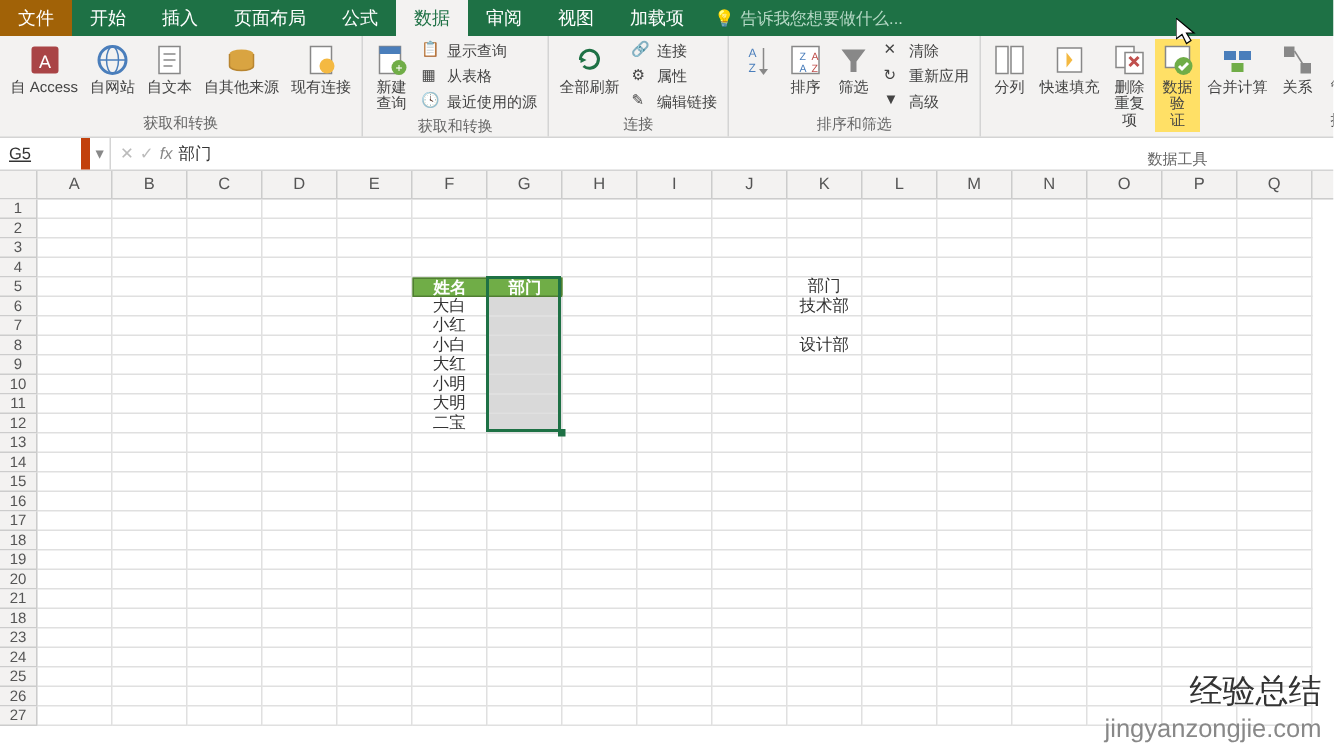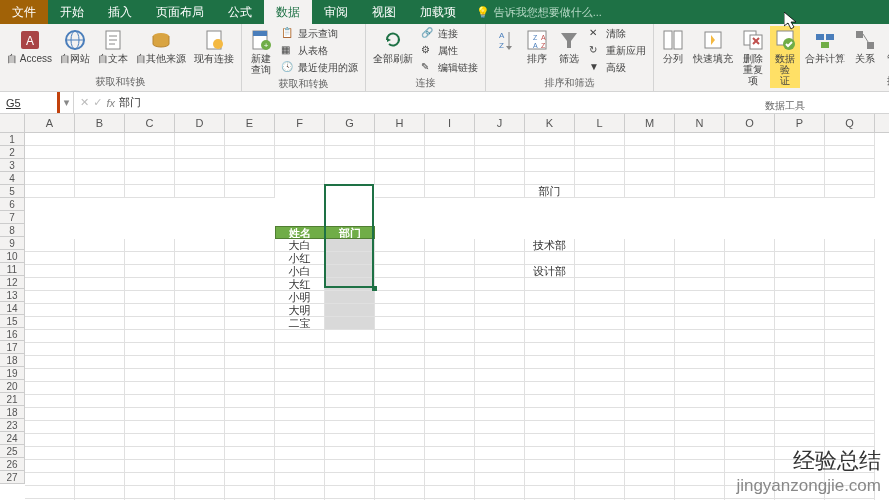--- a/index.html
+++ b/index.html
@@ -21,39 +21,39 @@
 .rbtn { display: flex; flex-direction: column; align-items: center; padding: 2px 3px; cursor: pointer; text-align: center; }
 .rbtn-icon { width: 24px; height: 24px; display: flex; align-items: center; justify-content: center; }
 .rbtn-label { font-size: 10px; color: #444; line-height: 1.1; white-space: nowrap; margin-top: 1px; }
 .rbtn.highlighted { background: #ffe066; }
 .sub-col { display: flex; flex-direction: column; gap: 1px; }
 .sub-item { display: flex; align-items: center; gap: 3px; padding: 1px 3px; font-size: 10px; color: #444; white-space: nowrap; }
 .sub-item .mini { width: 14px; height: 14px; }
 
 
 .formula-bar { display: flex; height: 22px; border-bottom: 1px solid #d4d4d4; align-items: stretch; }
-.name-box { width: 60px; border-right: 3px solid #c2410c; padding: 2px 6px; font-size: 11px; display: flex; align-items: center; text-decoration: underline; }
+.name-box { width: 60px; border-right: 6px solid #c2410c; padding: 2px 6px; font-size: 11px; display: flex; align-items: center; text-decoration: underline; }
 .name-dd { width: 14px; text-align: center; color: #888; border-right: 1px solid #d4d4d4; display: flex; align-items: center; justify-content: center; }
 .fx-area { display: flex; align-items: center; padding: 0 6px; gap: 4px; }
 .fx { font-style: italic; color: #888; }
 .formula-value { font-size: 11px; }
 
 
 .sheet-wrap { position: relative; }
 .column-headers { display: flex; background: #f3f2f1; height: 19px; border-bottom: 1px solid #ccc; }
 .corner { width: 25px; border-right: 1px solid #ccc; }
 .colh { width: 50px; text-align: center; font-size: 11px; color: #555; border-right: 1px solid #ccc; line-height: 19px; }
 .grid-body { display: flex; }
 .row-headers { display: flex; flex-direction: column; }
 .rowh { width: 25px; height: 13px; background: #f3f2f1; text-align: center; font-size: 10px; color: #555; border-bottom: 1px solid #ccc; border-right: 1px solid #ccc; line-height: 13px; }
 .cells { position: relative; }
 .cell-row { display: flex; }
 .cell { width: 50px; height: 13px; border-right: 1px solid #e0e0e0; border-bottom: 1px solid #e0e0e0; font-size: 11px; line-height: 13px; padding: 0 2px; overflow: hidden; white-space: nowrap; text-align: center; }
 
-.header-cell { background: #70ad47; color: #fff; font-weight: bold; border: 1px solid #507e32; margin-top: 41px; }
+.header-cell { background: #70ad47; color: #fff; font-weight: bold; border: 1px solid #507e32; }
 .sel-range { background: #d9d9d9; }
 .sel-outline { position: absolute; border: 2px solid #1e7145; pointer-events: none; }
 .sel-handle { position: absolute; width: 5px; height: 5px; background: #1e7145; }
 
 
 .watermark { position: absolute; right: 8px; bottom: 4px; text-align: right; color: #555; }
 .watermark .cn { font-size: 22px; font-family: KaiTi, serif; color: #333; }
 .watermark .en { font-size: 17px; color: #888; }
 
 svg { display: block; }

